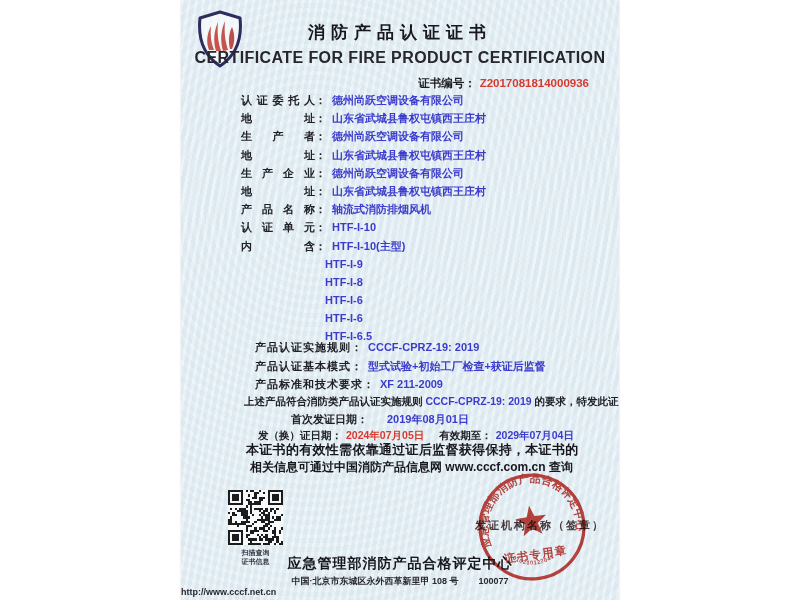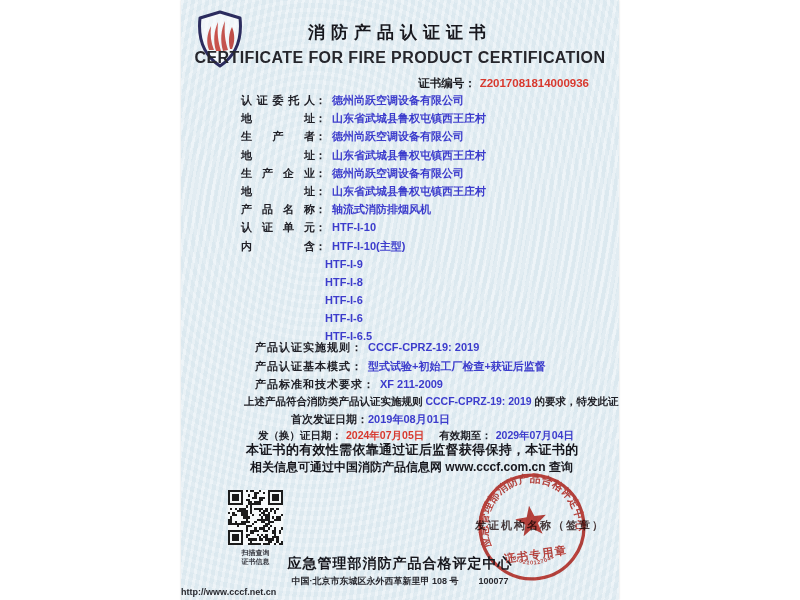--- a/index.html
+++ b/index.html
@@ -24,21 +24,21 @@
   .row .colon { color:#202027; }
   .row .val { color:#3c3ccc; margin-left:6px; }
   .model-row { height:18.2px; line-height:18.2px; font-size:11px; font-weight:bold; color:#3c3ccc; padding-left:84px; white-space:nowrap; }
   .rulesblock { position:absolute; left:74px; top:338px; }
   .rrow { height:18.6px; line-height:18.6px; font-size:11px; font-weight:bold; white-space:nowrap; }
   .rrow .rlab { color:#202027; letter-spacing:1px; }
   .rrow .rval { color:#3c3ccc; margin-left:5px; }
   .statement { position:absolute; left:63px; top:395px; font-size:10.5px; font-weight:bold; color:#202027; white-space:nowrap; }
   .statement .code { color:#3c3ccc; }
   .first-issue { position:absolute; left:110px; top:412px; font-size:11px; font-weight:bold; color:#202027; white-space:nowrap; }
-  .first-issue .blue { color:#3c3ccc; margin-left:0; }
+  .first-issue .blue { color:#3c3ccc; margin-left:19px; }
   .reissue { position:absolute; left:77px; top:429px; font-size:10.5px; font-weight:bold; color:#202027; white-space:nowrap; }
   .reissue .red { color:#d8392e; margin:0 15px 0 4px; }
   .reissue .blue { color:#3c3ccc; margin-left:4px; }
   .notice1 { position:absolute; left:65px; top:441px; font-size:13px; font-weight:bold; color:#17171d; letter-spacing:.3px; white-space:nowrap; }
   .notice2 { position:absolute; left:69px; top:459px; font-size:12px; font-weight:bold; color:#17171d; white-space:nowrap; }
   .qrwrap { position:absolute; left:47px; top:490px; width:55px; text-align:center; }
   .qrwrap svg { width:55px; height:55px; display:block; background:#f6f9fa; shape-rendering:crispEdges; }
   .qrcap { margin-top:3px; font-size:7px; line-height:9px; color:#3a3a42; font-weight:bold; }
   .seal-backing { position:absolute; left:294px; top:518px; font-size:11px; font-weight:bold;
                   color:#45383a; letter-spacing:2px; white-space:nowrap; }

